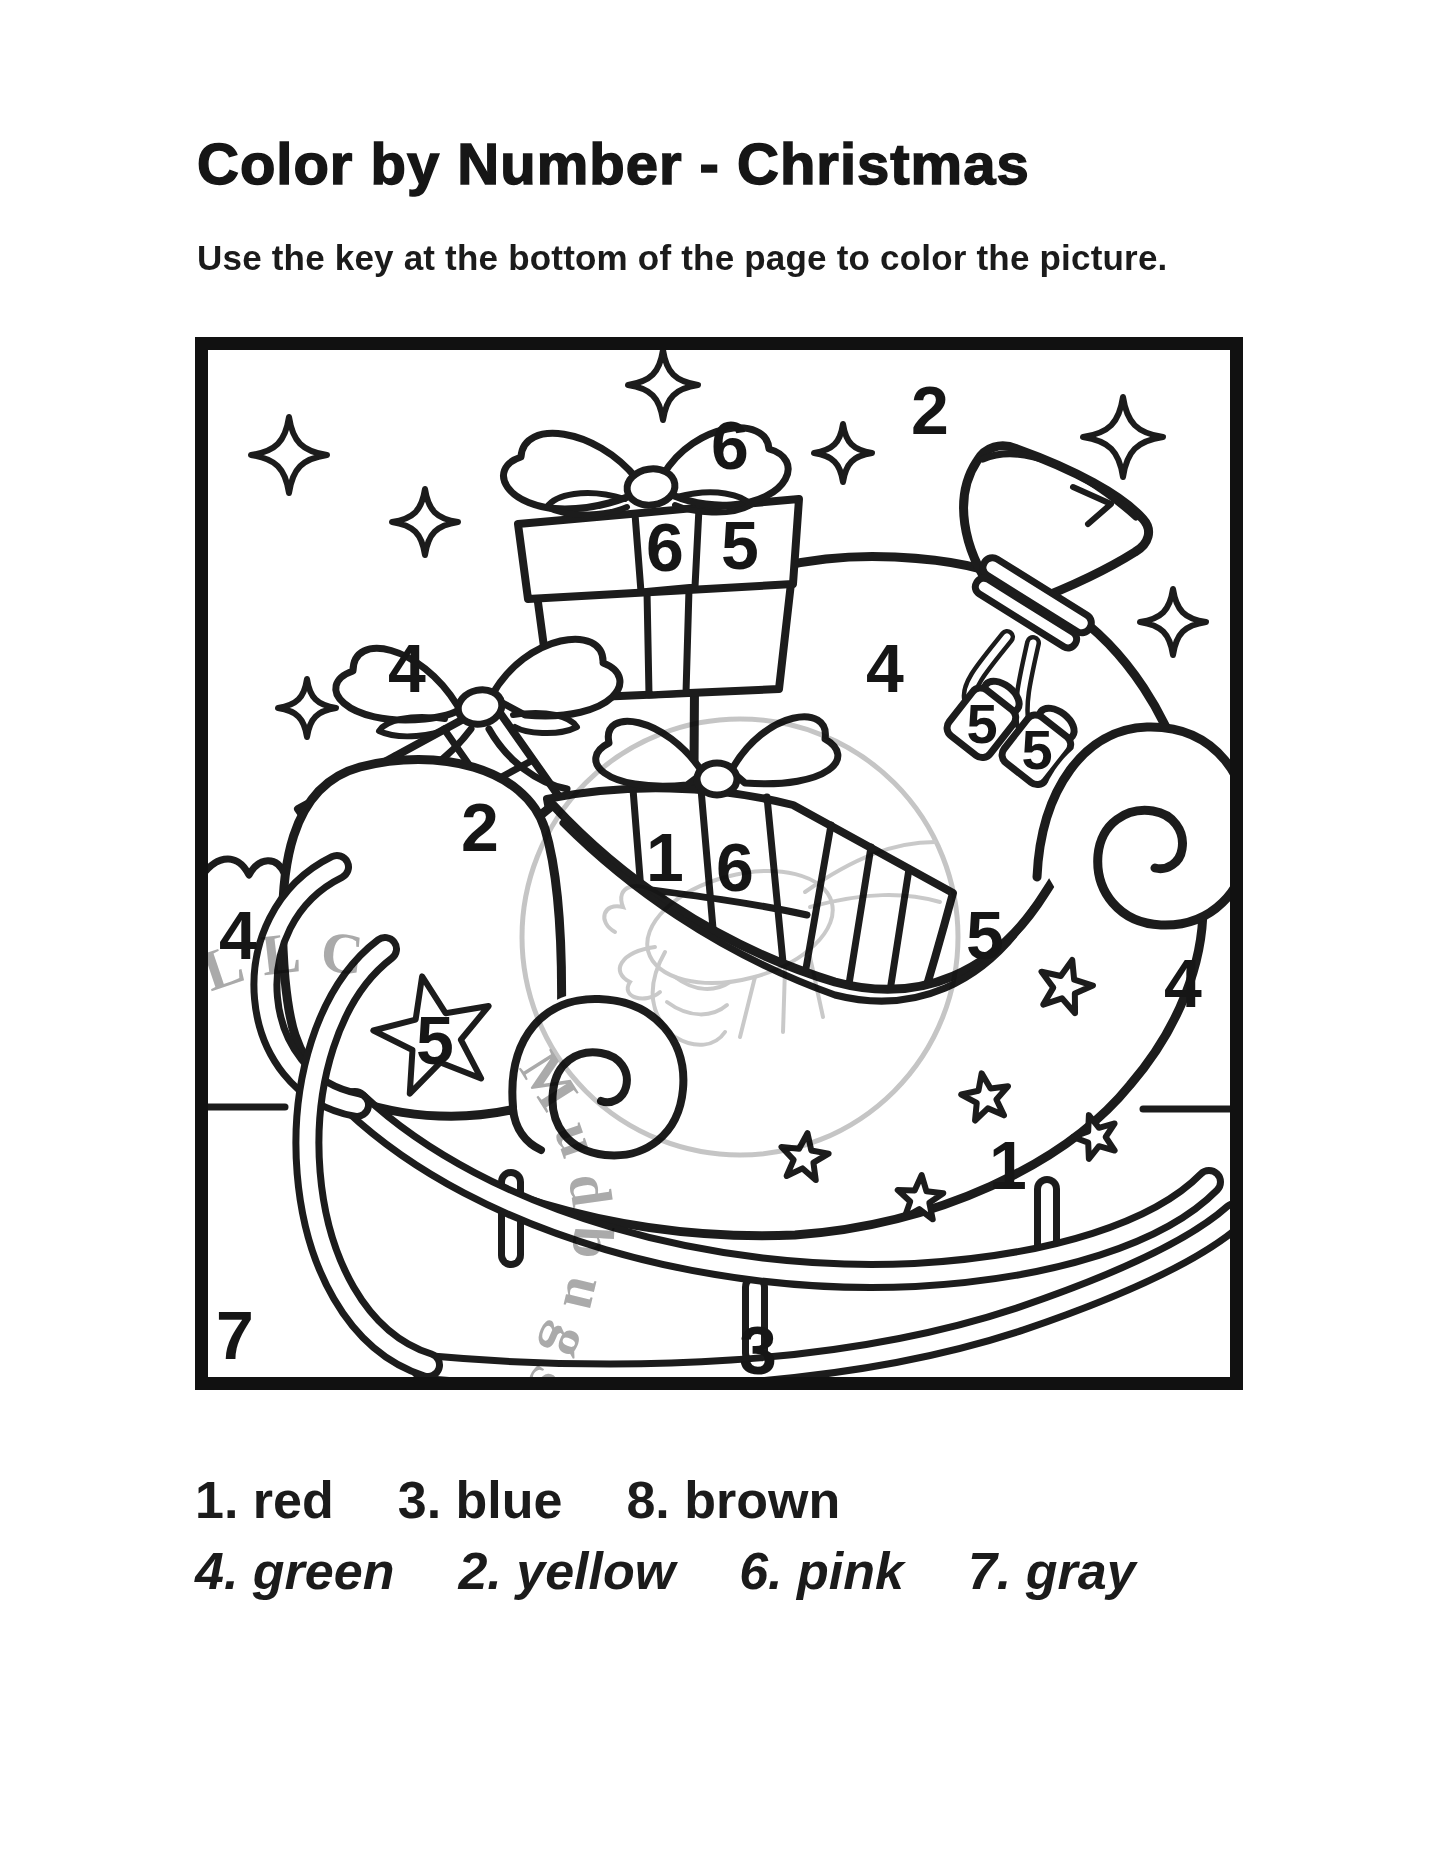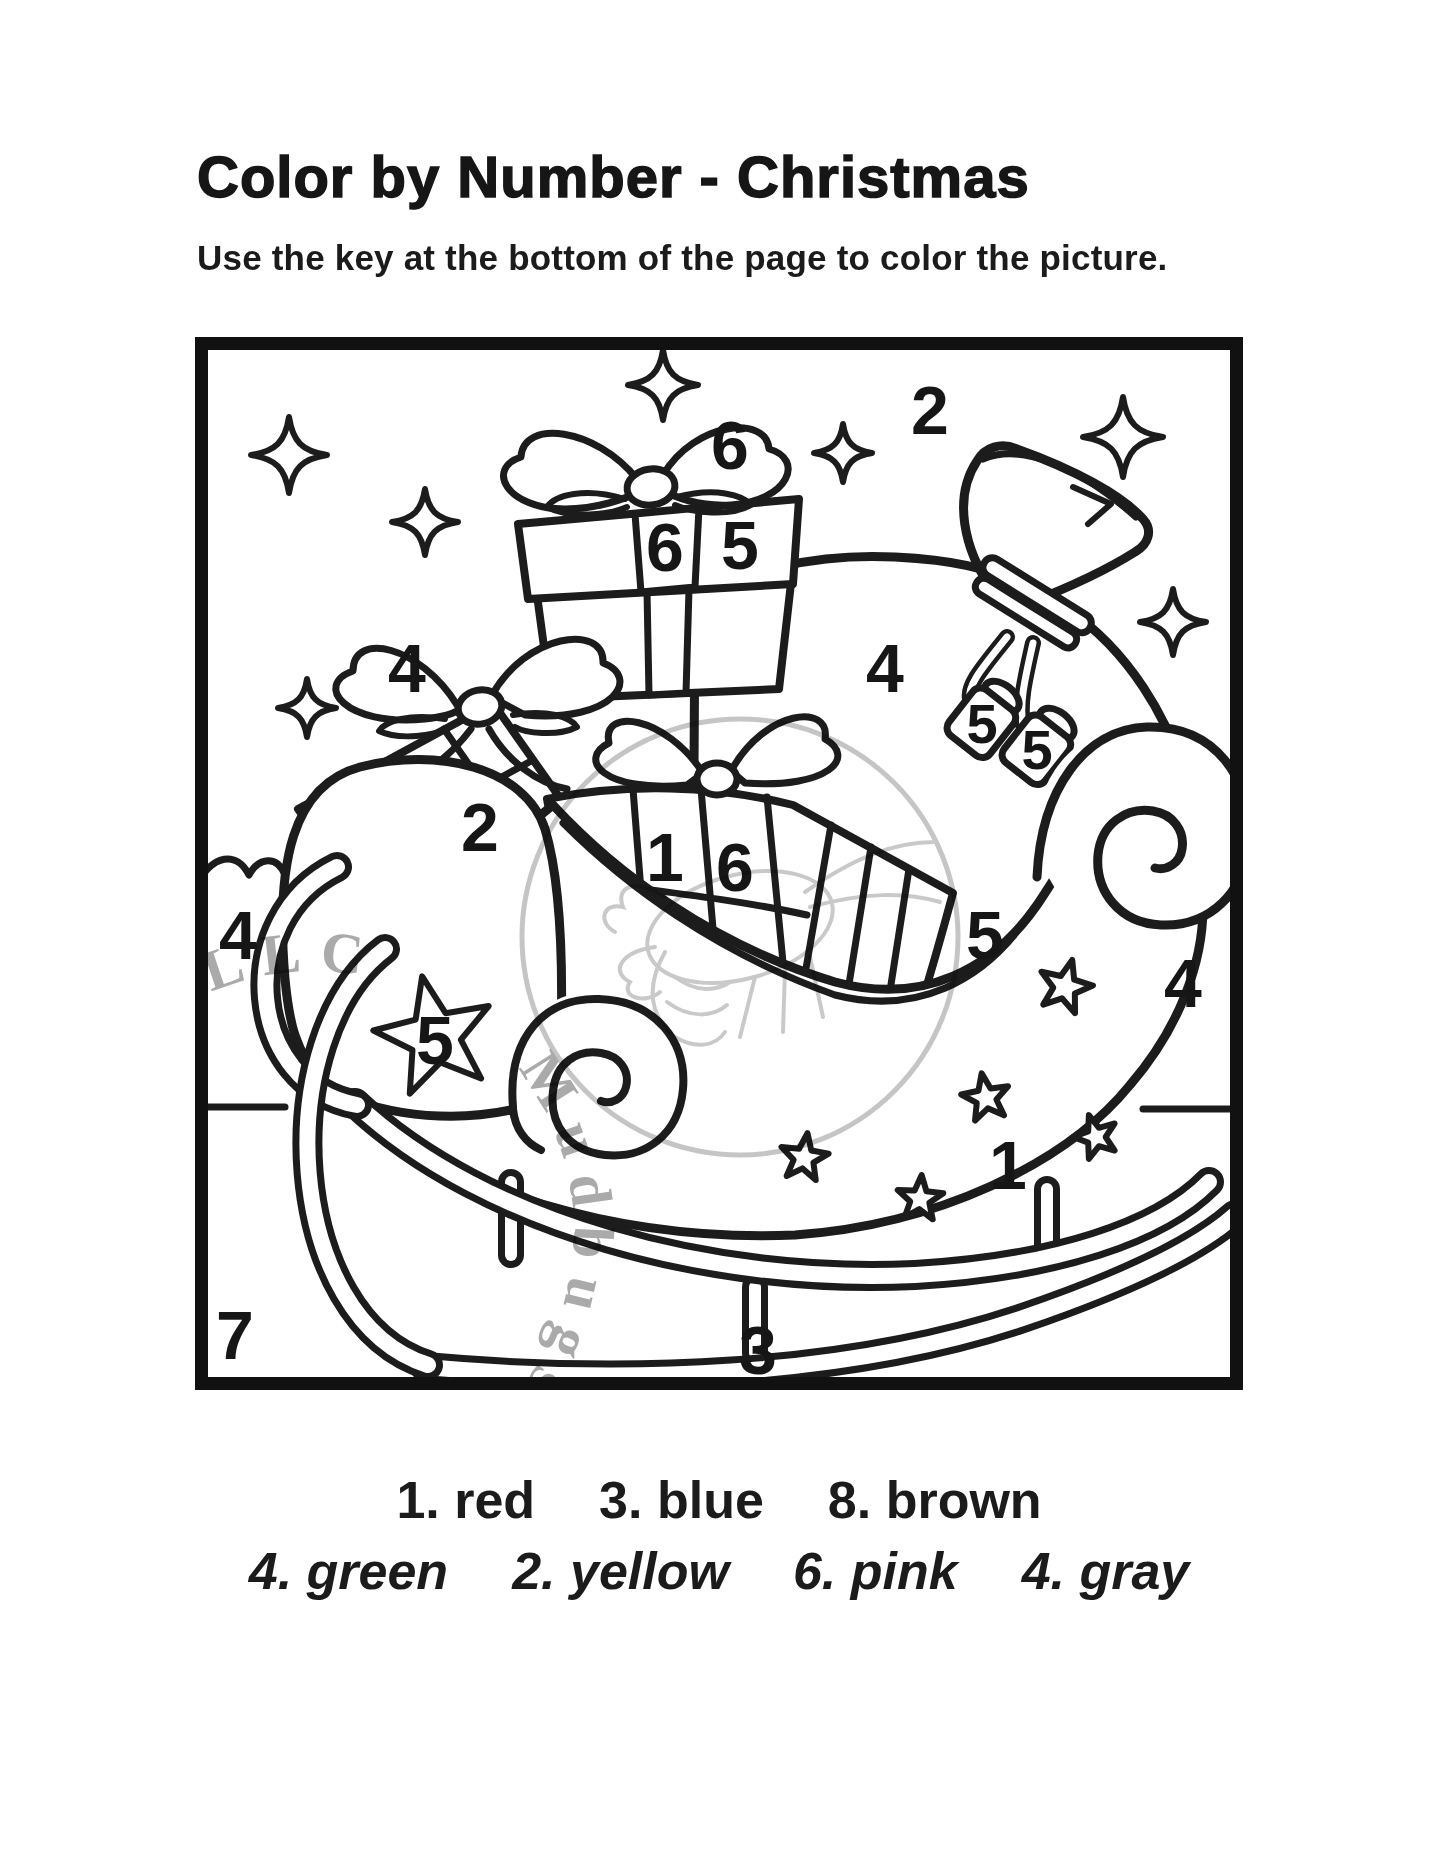--- a/index.html
+++ b/index.html
@@ -10,31 +10,30 @@
     font-family:"Liberation Sans",sans-serif;
     overflow:hidden;
   }
   .abs{position:absolute;}
   .title{
     left:197px;top:130px;
     font-size:58px;font-weight:900;letter-spacing:1px;
     color:#161616;
     -webkit-text-stroke:1.5px #161616;
     white-space:nowrap;
-    margin-top:13px;
   }
   .subtitle{
     left:197px;top:238px;
     font-size:35px;font-weight:700;letter-spacing:0.2px;
     color:#1b1b1b;white-space:nowrap;
   }
   .art{left:195px;top:337px;width:1048px;height:1053px;}
   .key{
     left:195px;width:1048px;
-    display:flex;justify-content:center;gap:64px;
+    display:flex;gap:64px;
     font-size:52px;font-weight:700;color:#1b1b1b;
     white-space:nowrap;
   }
   .key-row1{top:1470px;}
   .key-row2{top:1541px;font-style:italic;}
   svg text.num{
     font-family:"Liberation Sans",sans-serif;
     font-weight:700;fill:#161616;
   }
   svg text.wm{
@@ -243,16 +242,16 @@
 
   <div class="abs key key-row1">
     <span>1. red</span>
     <span>3. blue</span>
     <span>8. brown</span>
   </div>
   <div class="abs key key-row2">
     <span>4. green</span>
     <span>2. yellow</span>
     <span>6. pink</span>
-    <span>4. gray</span>
+    <span>7. gray</span>
   </div>
 
 </div>
 
 </body></html>

